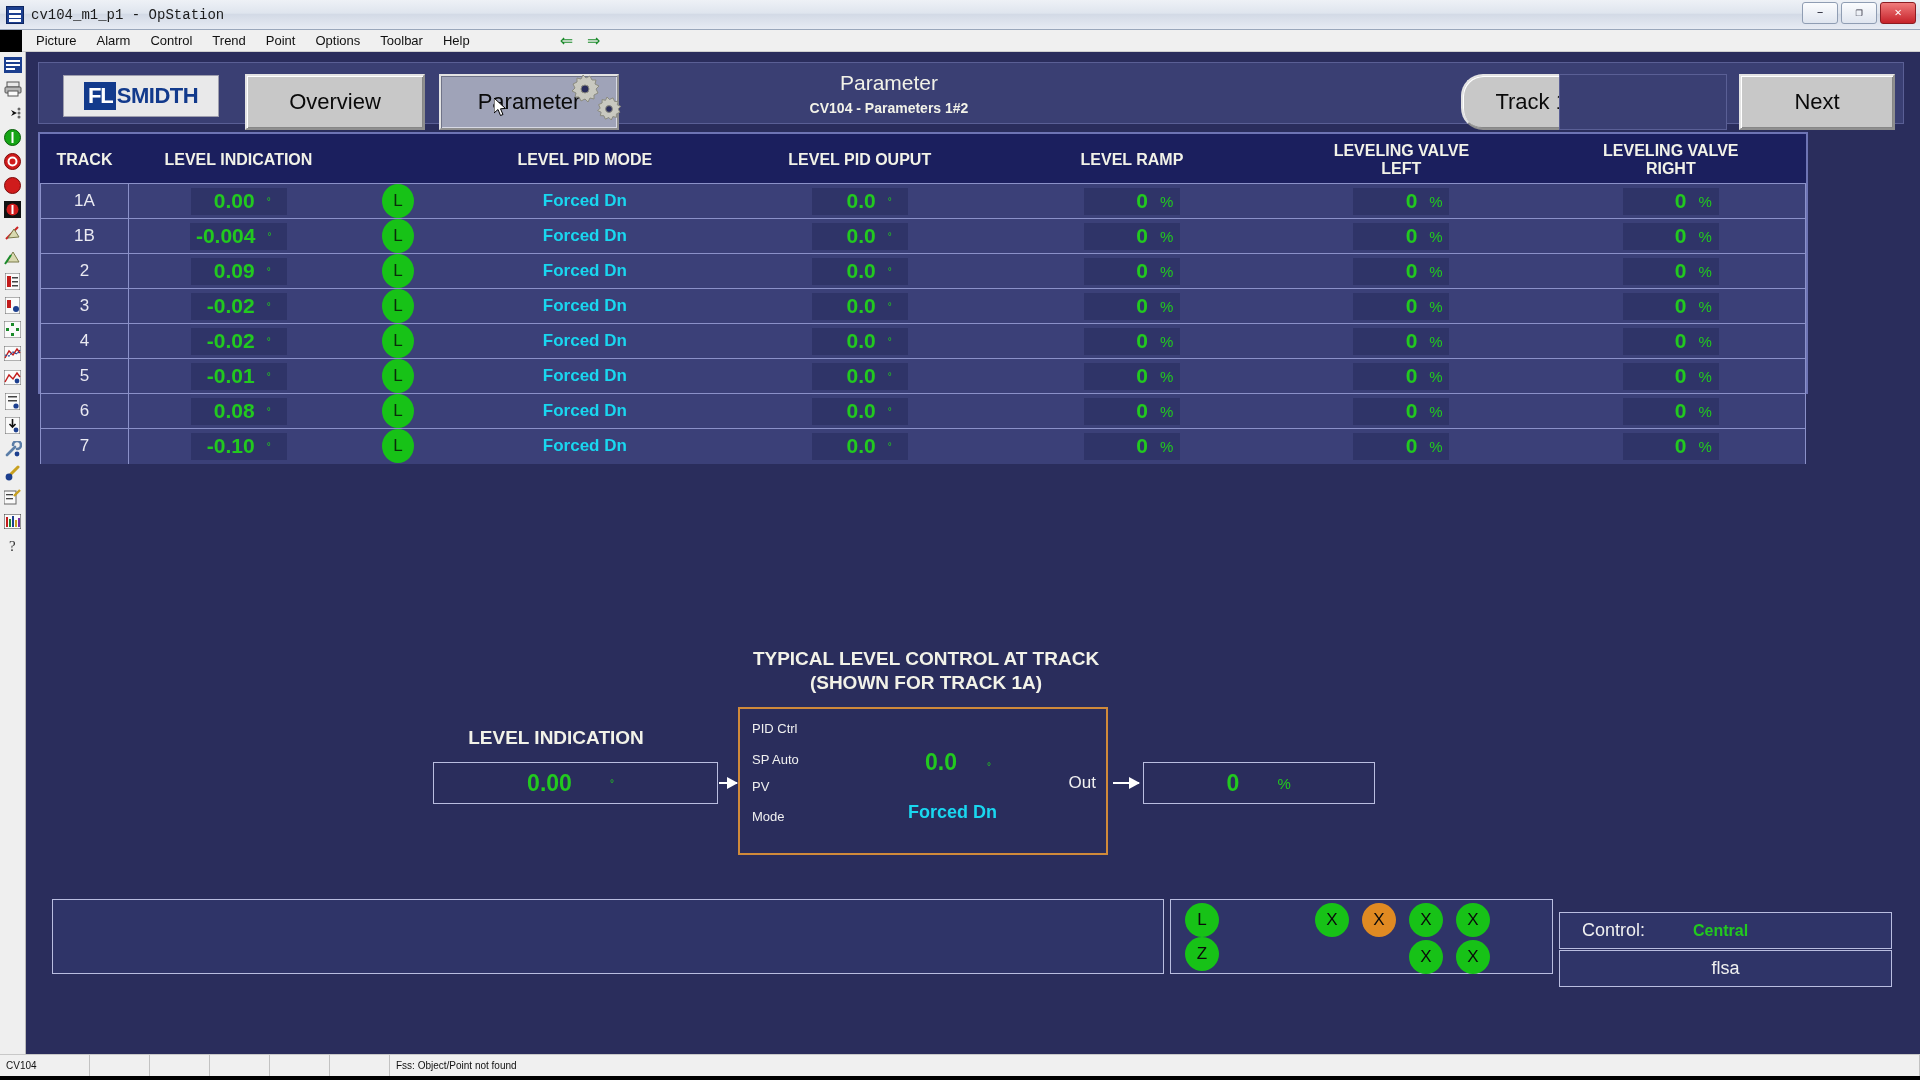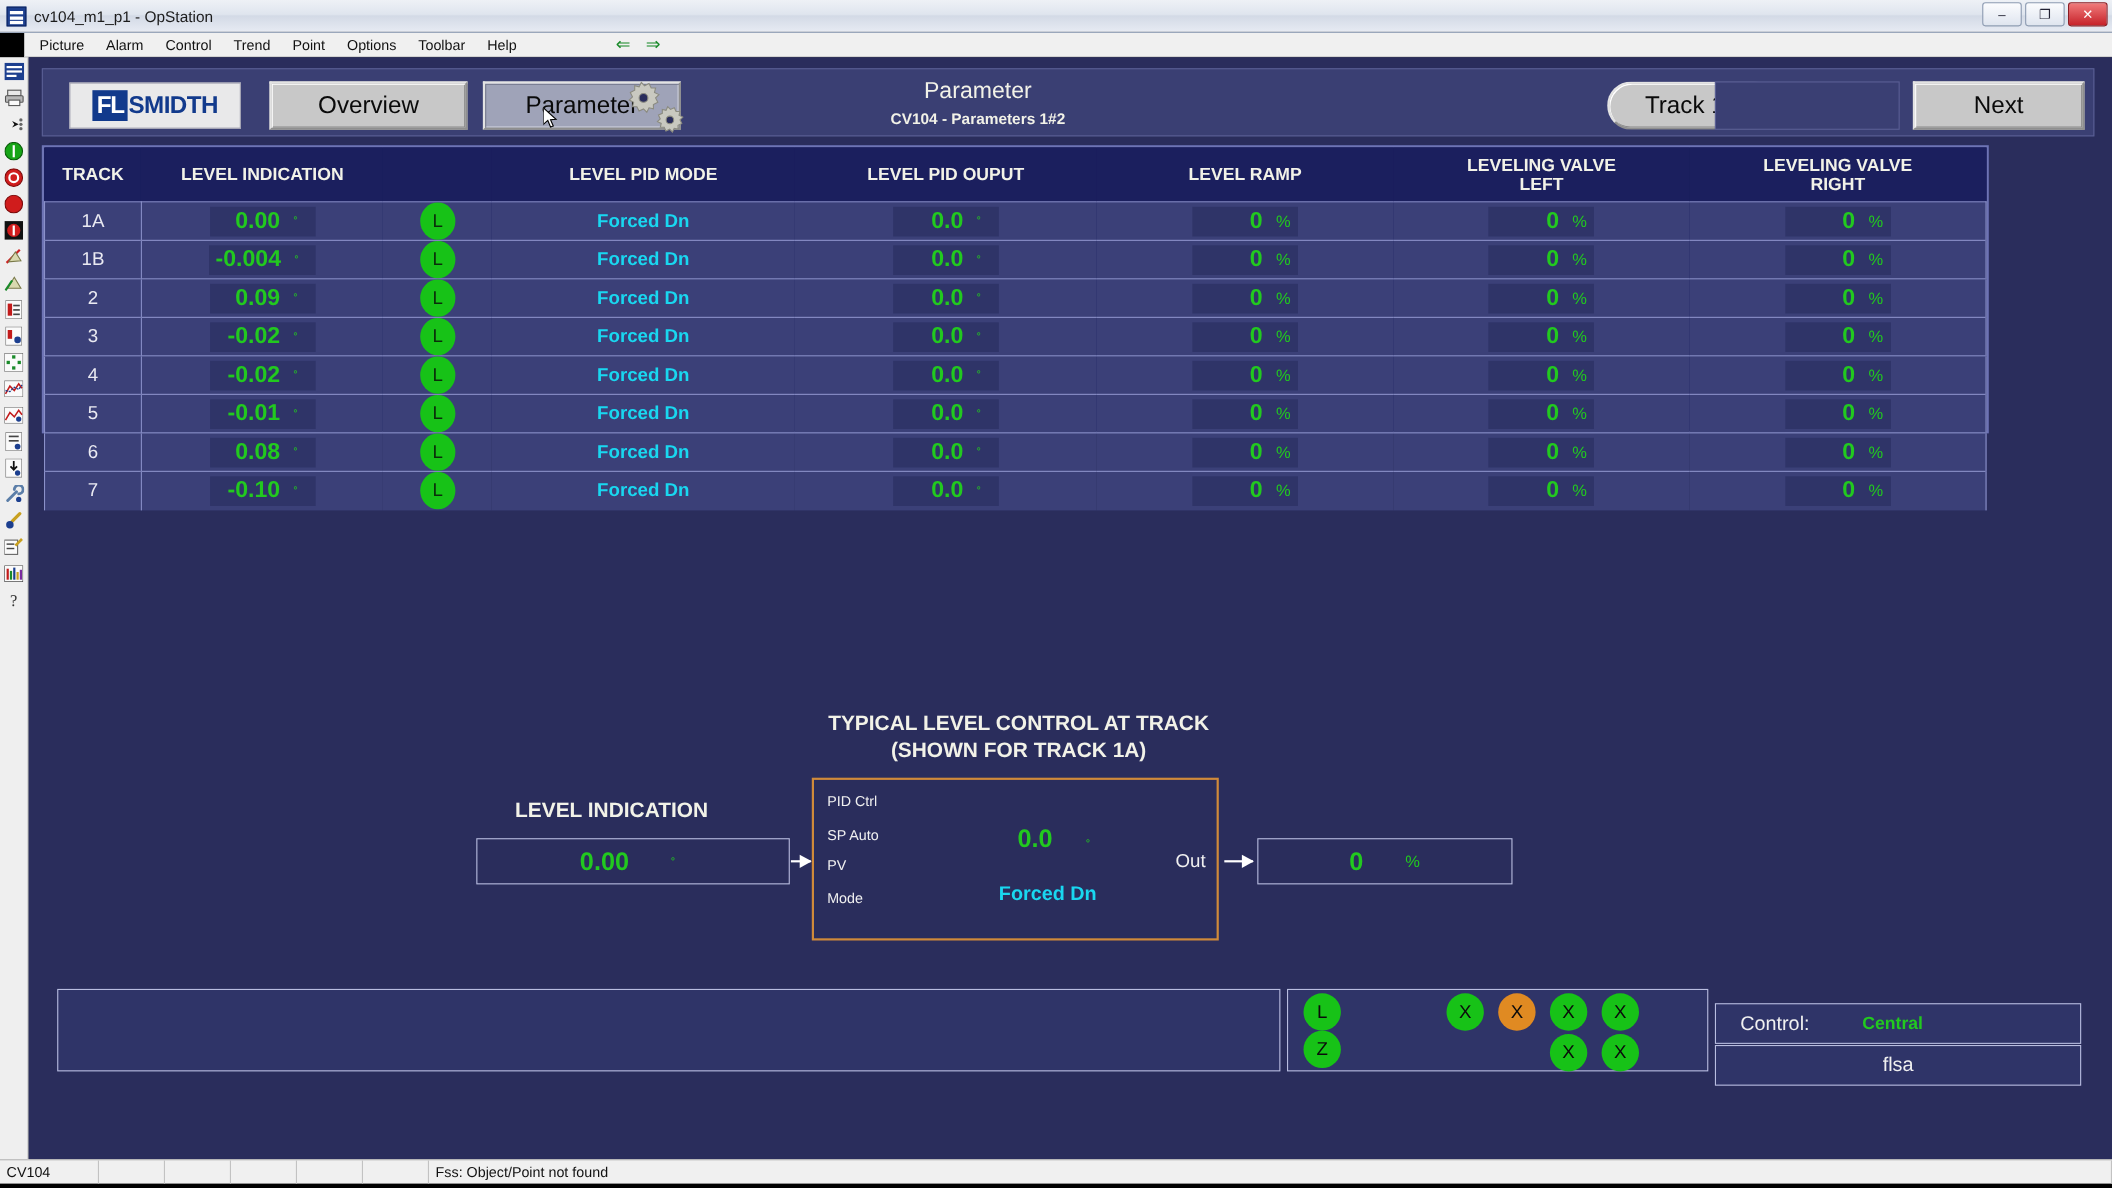--- a/index.html
+++ b/index.html
@@ -9,21 +9,21 @@
     font-family: "Liberation Sans", sans-serif;
     overflow: hidden;
   }
   #app { position: relative; width: 1920px; height: 1080px; }
 
   
   .titlebar {
     position: absolute; left: 0; top: 0; width: 1920px; height: 30px;
     background: linear-gradient(to bottom, #eef1f6 0%, #dfe5ee 45%, #d3dae6 50%, #e7ebf3 100%);
     border-bottom: 1px solid #9aa7bb;
-    display: flex; align-items: center; padding-left: 6px;
+    display: flex; align-items: center; padding-left: 6px; font-family: Liberation Mono, monospace;
   }
   .tb-appicon {
     width: 18px; height: 18px; margin-right: 7px;
     background: #1c3f8f; border: 1px solid #0d2560;
     position: relative; flex: none;
   }
   .tb-appicon::before {
     content: ""; position: absolute; left: 2px; top: 3px; right: 2px; height: 3px;
     background: #fff; box-shadow: 0 5px 0 #fff, 0 9px 0 #fff;
   }
@@ -80,21 +80,21 @@
   }
   .logo-fl {
     background: #123a8c; color: #fff; font-weight: bold; font-size: 22px;
     padding: 1px 3px 1px 4px; letter-spacing: -1px;
   }
   .logo-smidth {
     color: #123a8c; font-weight: bold; font-size: 22px; letter-spacing: -0.5px;
     margin-left: 1px;
   }
   .hbtn {
-    position: absolute; top: 11px; height: 44px;
+    position: absolute; top: 11px; height: 56px;
     background: #c8c8c8;
     border: 2px outset #e3e3e3;
     box-shadow: inset 1px 1px 0 #fff, inset -1px -1px 0 #878787;
     display: flex; align-items: center; justify-content: center;
     font-size: 22px; color: #0a0a0a;
   }
   .hbtn.pressed { background: #9fa3b8; box-shadow: inset 1px 1px 0 #6f7388, inset -1px -1px 0 #d7d9e4; }
   .hbtn.blank { background: #3a3f73; border: 1px solid #5a5f95; box-shadow: none; }
   .gears { position: absolute; left: 520px; top: 8px; width: 80px; height: 52px; }
   .titlecenter {
@@ -196,21 +196,21 @@
     position: absolute; width: 34px; height: 34px; border-radius: 50%;
     background: #17c217; color: #0b0b0b; font-size: 17px;
     display: flex; align-items: center; justify-content: center;
   }
   .circ.orange { background: #e08a22; }
 
   
   .statusbar {
     position: absolute; left: 0; top: 1054px; width: 1920px; height: 22px;
     background: #f0f0f0; border-top: 1px solid #c8c8c8;
-    display: flex; align-items: stretch; font-size: 13px; color: #111;
+    display: flex; align-items: stretch; font-size: 10px; color: #111;
   }
   .sb-cell { border-right: 1px solid #c2c2c2; display: flex; align-items: center; padding: 0 6px; }
 
   
   .cursor { position: absolute; left: 494px; top: 98px; width: 14px; height: 20px; }
 </style>
 </head>
 <body>
 
 <div id="app">

